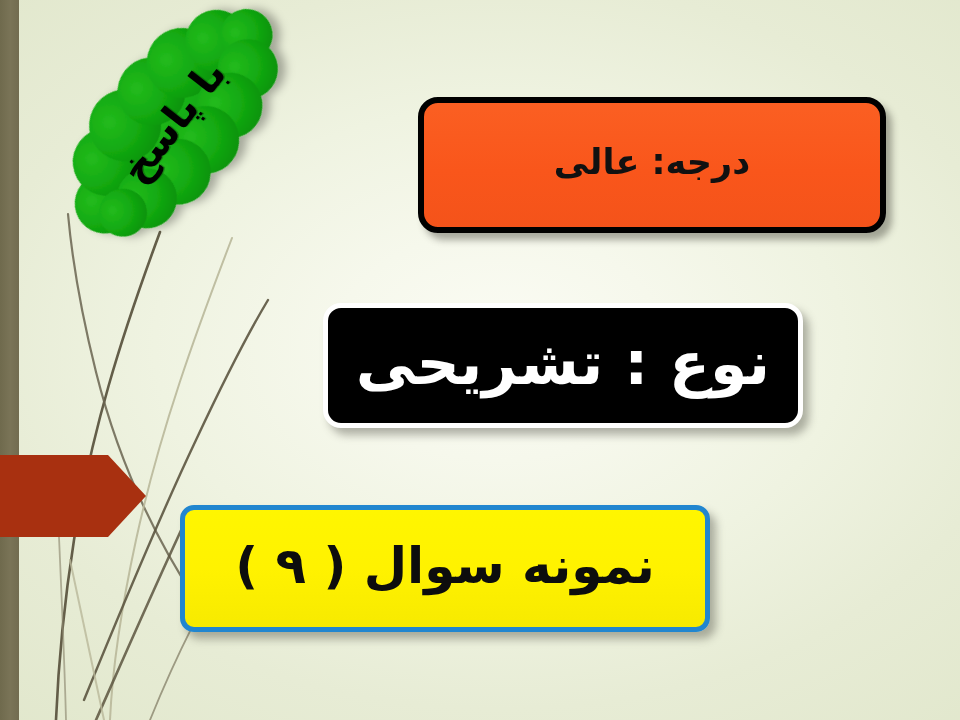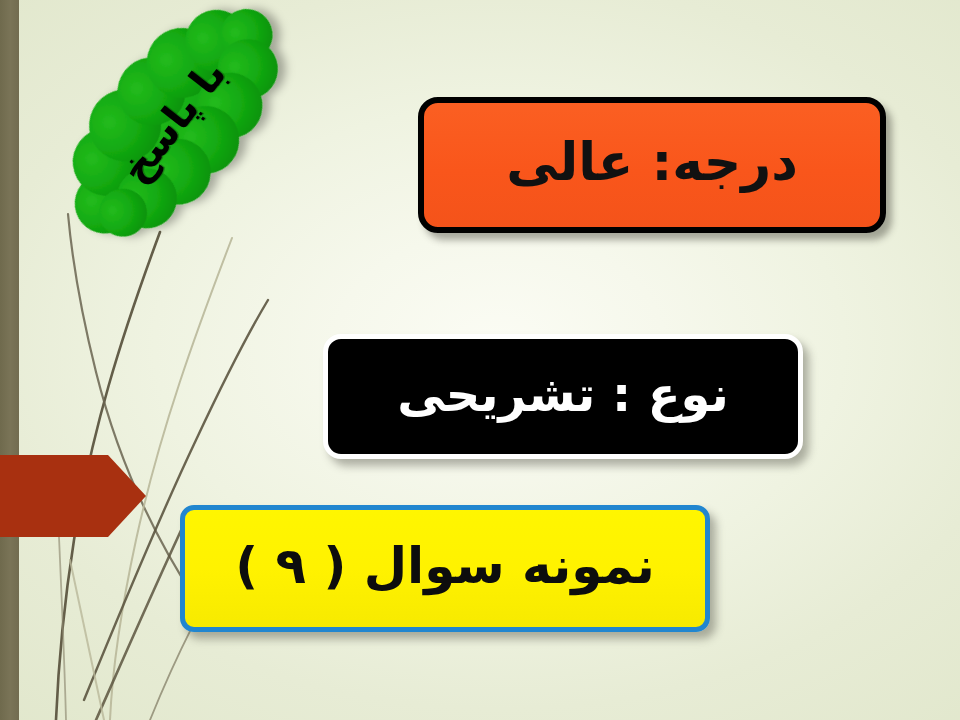--- a/index.html
+++ b/index.html
@@ -101,36 +101,35 @@
 
   .box-grade {
     left: 418px;
     top: 97px;
     width: 468px;
     height: 136px;
     background: linear-gradient(180deg, #fb5f22 0%, #f9561b 55%, #f4531a 100%);
     border: 6px solid #000000;
     border-radius: 20px;
     color: #111111;
-    font-size: 52px;
+    font-size: 35px;
     box-shadow: 6px 7px 7px rgba(60,60,50,.42);
   }
 
   .box-type {
     left: 323px;
     top: 303px;
     width: 480px;
     height: 125px;
     background: #000000;
     border: 5px solid #ffffff;
     border-radius: 18px;
     color: #ffffff;
-    font-size: 48px;
+    font-size: 60px;
     box-shadow: 6px 7px 8px rgba(70,70,60,.40);
-    margin-top: 31px;
   }
 
   .box-sample {
     left: 180px;
     top: 505px;
     width: 530px;
     height: 127px;
     background: linear-gradient(180deg, #fff600 0%, #fff200 50%, #f7ea00 100%);
     border: 5px solid #2186cf;
     border-radius: 14px;

